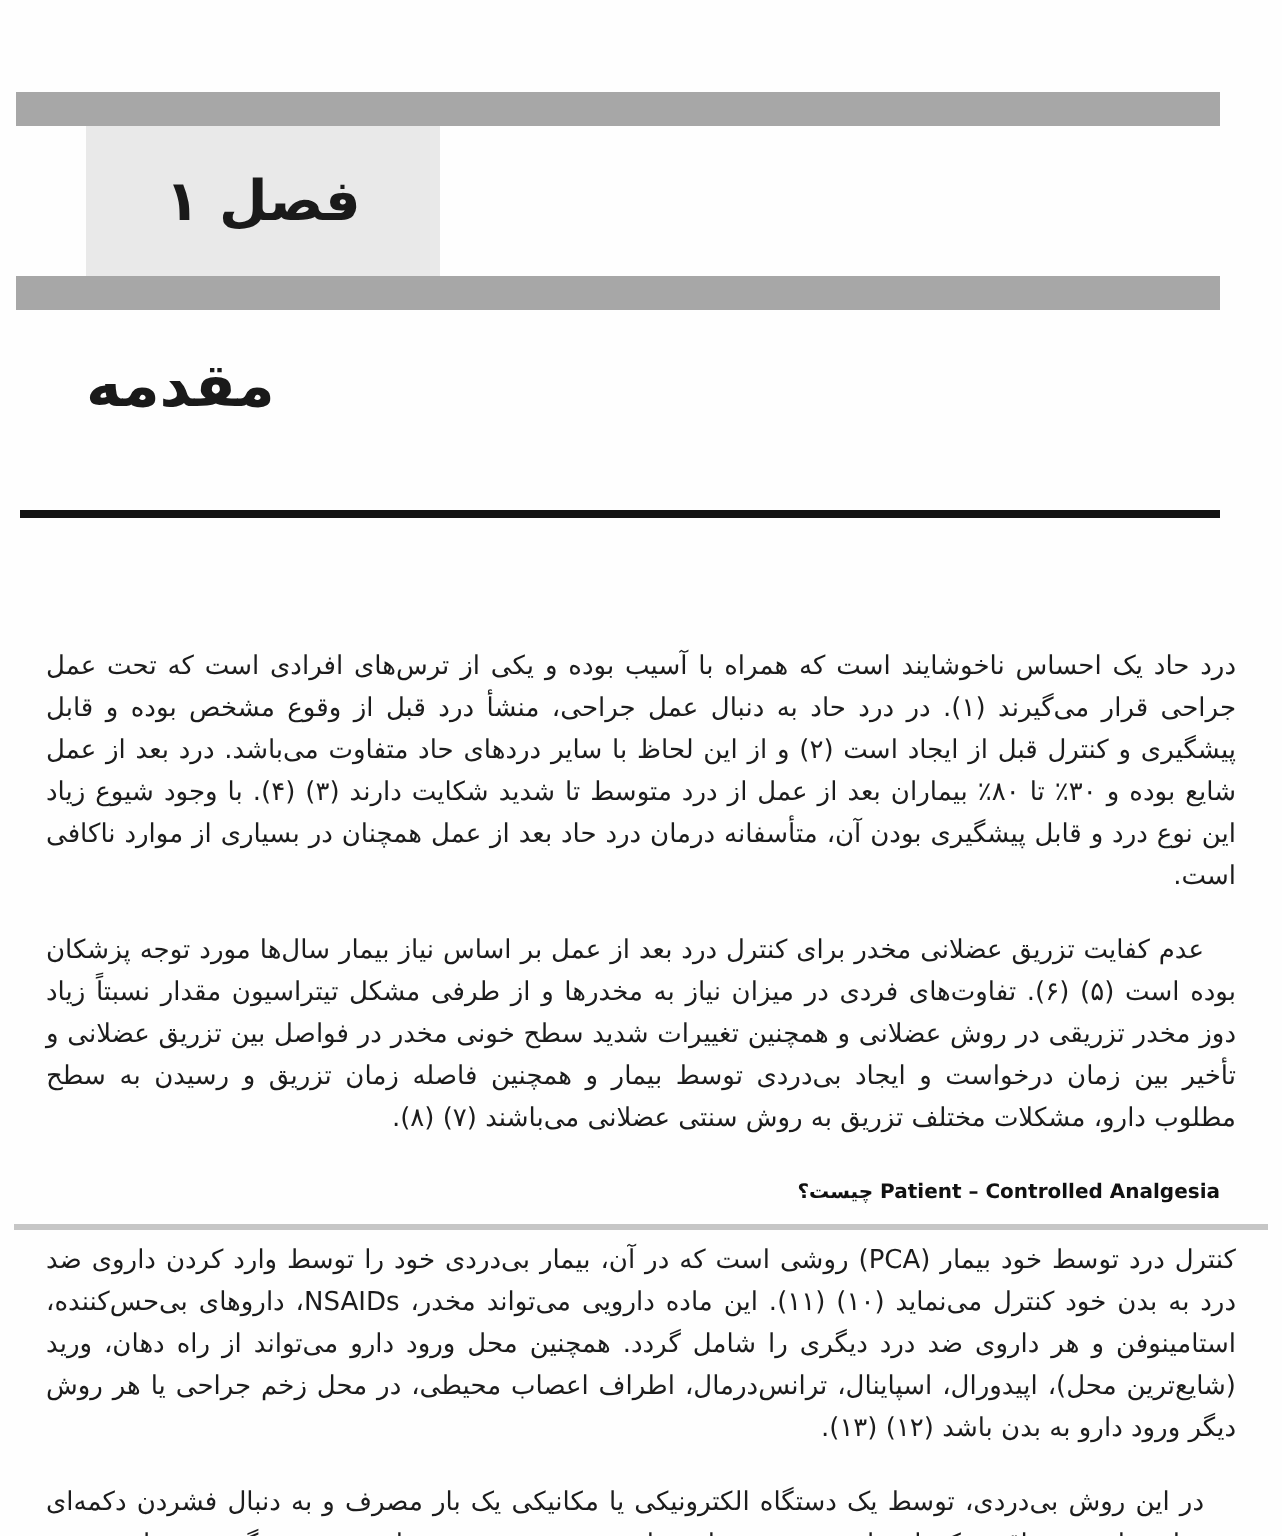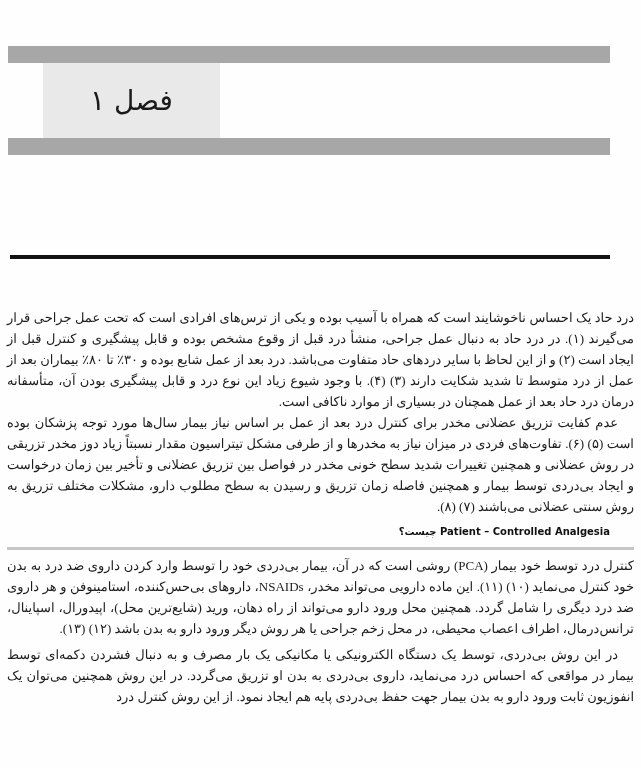--- a/index.html
+++ b/index.html
@@ -33,21 +33,21 @@
     width: 177px;
     height: 75px;
     background: #e9e9e9;
     display: flex;
     align-items: center;
     justify-content: center;
     direction: rtl;
   }
   .chapter-label {
     font-size: 28px;
-    font-weight: normal;
+    font-weight: bold;
     color: #1a1a1a;
   }
   .intro-title {
     position: absolute;
     left: 43px;
     top: 176px;
     margin: 0;
     font-size: 30px;
     font-weight: bold;
     color: #1a1a1a;
@@ -67,22 +67,21 @@
     left: 7px;
     top: 307px;
     width: 627px;
     direction: rtl;
     text-align: justify;
     font-size: 13px;
     line-height: 21px;
     color: #1c1c1c;
   }
   .body-text p {
-    margin: 0;
-    font-family: Liberation Serif, serif;
+    margin: 16px;
   }
   .body-text p.indent {
     text-indent: 16px;
   }
   .section-heading {
     margin: 4px 24px 0 0;
     font-size: 10px;
     font-weight: bold;
     line-height: 21px;
     text-align: right;
@@ -101,20 +100,21 @@
 <body>
 
 <div class="page">
 
   <div class="bar bar-top"></div>
   <div class="chapter-box">
     <span class="chapter-label">فصل ۱</span>
   </div>
   <div class="bar bar-bottom"></div>
 
+  <h1 class="intro-title">مقدمه</h1>
 
   <div class="black-rule"></div>
 
   <div class="body-text">
 
     <p>درد حاد یک احساس ناخوشایند است که همراه با آسیب بوده و یکی از ترس‌های افرادی است که تحت عمل جراحی قرار می‌گیرند (۱). در درد حاد به دنبال عمل جراحی، منشأ درد قبل از وقوع مشخص بوده و قابل پیشگیری و کنترل قبل از ایجاد است (۲) و از این لحاظ با سایر دردهای حاد متفاوت می‌باشد. درد بعد از عمل شایع بوده و ۳۰٪ تا ۸۰٪ بیماران بعد از عمل از درد متوسط تا شدید شکایت دارند (۳) (۴). با وجود شیوع زیاد این نوع درد و قابل پیشگیری بودن آن، متأسفانه درمان درد حاد بعد از عمل همچنان در بسیاری از موارد ناکافی است.</p>
 
     <p class="indent">عدم کفایت تزریق عضلانی مخدر برای کنترل درد بعد از عمل بر اساس نیاز بیمار سال‌ها مورد توجه پزشکان بوده است (۵) (۶). تفاوت‌های فردی در میزان نیاز به مخدرها و از طرفی مشکل تیتراسیون مقدار نسبتاً زیاد دوز مخدر تزریقی در روش عضلانی و همچنین تغییرات شدید سطح خونی مخدر در فواصل بین تزریق عضلانی و تأخیر بین زمان درخواست و ایجاد بی‌دردی توسط بیمار و همچنین فاصله زمان تزریق و رسیدن به سطح مطلوب دارو، مشکلات مختلف تزریق به روش سنتی عضلانی می‌باشند (۷) (۸).</p>
 
 

